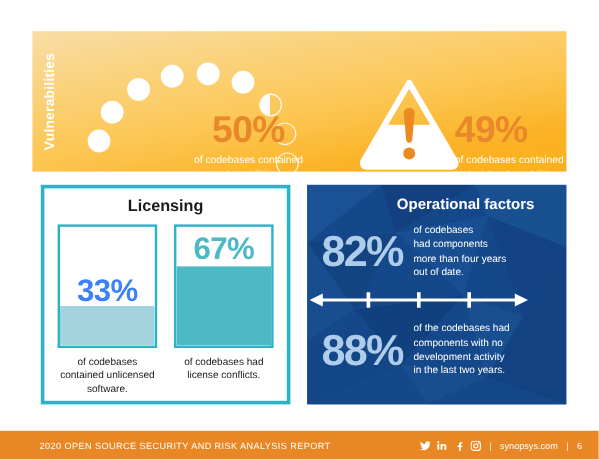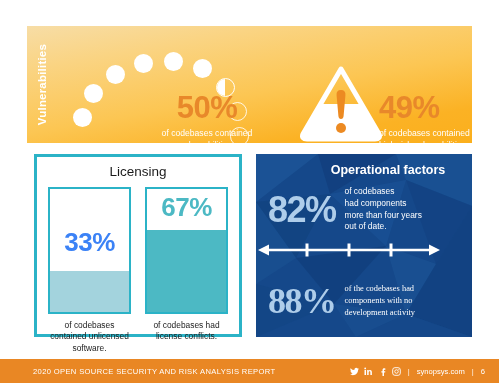--- a/index.html
+++ b/index.html
@@ -105,33 +105,33 @@
     position: absolute;
     left: 34px; top: 154px;
     width: 208px; height: 183px;
     background: #ffffff;
     border: 3px solid #2bb3c7;
   }
   #licensing-title {
     text-align: center;
     color: #1b1b1b;
     font-size: 13.5px;
-    font-weight: normal;
+    font-weight: bold;
     margin-top: 7px;
   }
   .bars-row {
     display: flex;
     justify-content: center;
     gap: 14px;
     margin-top: 8px;
   }
   .bar-col { width: 83px; }
   .bar-box {
     position: relative;
-    width: 83px; height: 127px;
+    width: 83px; height: 103px;
     border: 2.5px solid #2bb3c7;
     background: #ffffff;
     overflow: hidden;
   }
   .bar-fill {
     position: absolute;
     left: 0; bottom: 0; width: 100%;
   }
   .bar-fill.light { background: #a3d3dd; }
   .bar-fill.dark  { background: #4cb9c4; }
@@ -172,21 +172,21 @@
     margin-top: 9px;
     padding-left: 48px;
   }
   .ops-row {
     display: flex;
     align-items: center;
     gap: 9px;
     padding-left: 12px;
   }
   #ops-row-1 { margin-top: 9px; }
-  #ops-row-2 { margin-top: 20px; font-family: Liberation Serif, serif; }
+  #ops-row-2 { margin-top: 4px; }
   .ops-pct {
     color: #aecdea;
     font-size: 36px;
     font-weight: bold;
     line-height: 1;
     letter-spacing: -1.5px;
     white-space: nowrap;
   }
   .ops-text {
     color: #ffffff;
@@ -353,20 +353,21 @@
         <line x1="93" y1="2.5" x2="93" y2="15.5" stroke="#ffffff" stroke-width="3"></line>
         <line x1="135" y1="2.5" x2="135" y2="15.5" stroke="#ffffff" stroke-width="3"></line>
       </svg>
 
       <div class="ops-row" id="ops-row-2">
         <div class="ops-pct">88%</div>
         <div class="ops-text">
           <div>of the codebases had</div>
           <div>components with no</div>
           <div>development activity</div>
+          <div>in the last two years.</div>
         </div>
       </div>
     </div>
   </div>
 
   <div id="footer">
     <div id="footer-title">2020 OPEN SOURCE SECURITY AND RISK ANALYSIS REPORT</div>
     <div id="footer-right">
 
       <span class="social-ico">

